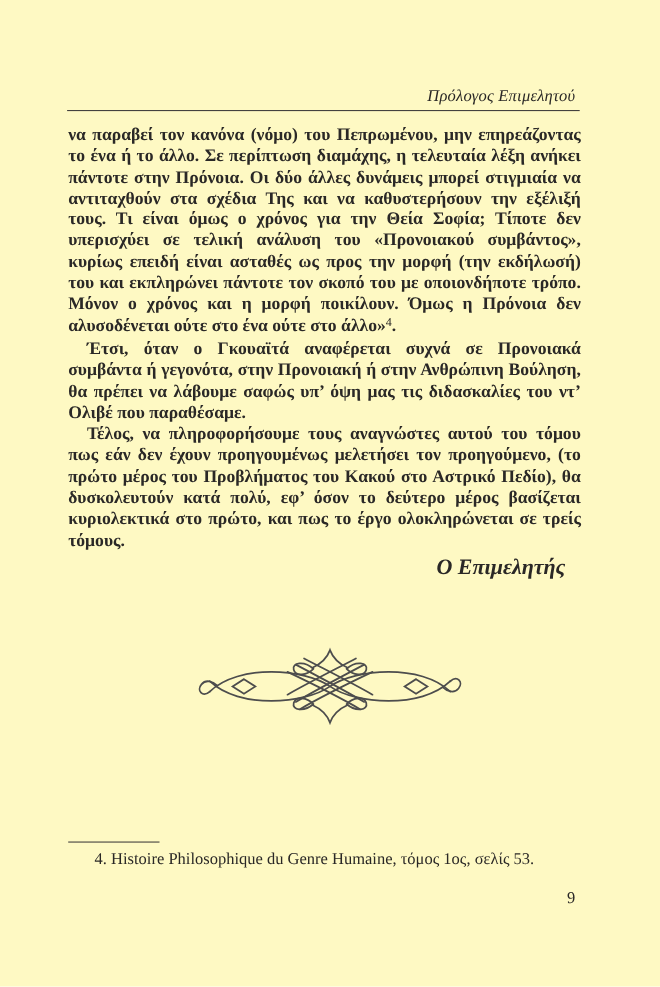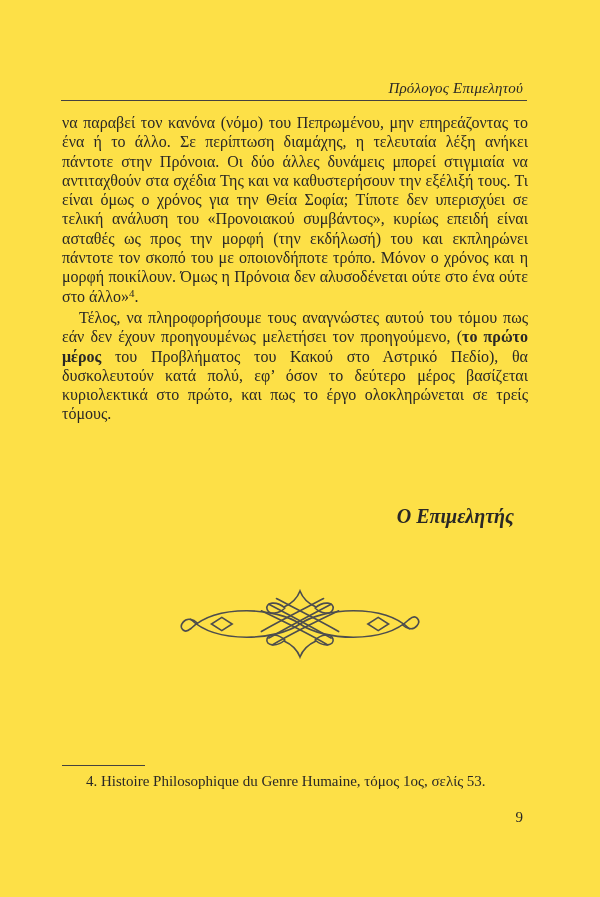--- a/index.html
+++ b/index.html
@@ -39,21 +39,21 @@
     top: 113px;
     left: 62px;
     width: 466px;
     font-size: 16px;
     line-height: 19.3px;
     text-align: justify;
     text-justify: inter-word;
   }
   .para { margin: 0; }
   .para.indent { text-indent: 17px; }
-  .seg-normal { font-weight: normal; }
+  .seg-normal { font-weight: bold; }
   .seg-bold { font-weight: bold; }
   .seg-superscript {
     font-size: 11px;
     position: relative;
     top: -5px;
   }
   .signature {
     position: absolute;
     top: 505px;
     right: 86px;
@@ -88,28 +88,29 @@
   .page-number {
     position: absolute;
     top: 809px;
     right: 77px;
     font-size: 15px;
   }
 </style>
 </head>
 <body>
 
-<div class="page" style="background: #fde047; color: rgb(42, 40, 38);">
+<div class="page" style="background: #fef9c3; color: rgb(42, 40, 38);">
 
   <div class="running-header">Πρόλογος Επιμελητού</div>
 
   <div class="head-rule" style="border-top-color: rgb(68, 66, 63);"></div>
 
   <div class="body-text">
       <div class="para"><span class="seg-normal">να παραβεί τον κανόνα (νόμο) του Πεπρωμένου, μην επηρεάζοντας το ένα ή το άλλο. Σε περίπτωση διαμάχης, η τελευταία λέξη ανήκει πάντοτε στην Πρόνοια. Οι δύο άλλες δυνάμεις μπορεί στιγμιαία να αντιταχθούν στα σχέδια Της και να καθυστερήσουν την εξέλιξή τους. Τι είναι όμως ο χρόνος για την Θεία Σοφία; Τίποτε δεν υπερισχύει σε τελική ανάλυση του «Προνοιακού συμβάντος», κυρίως επειδή είναι ασταθές ως προς την μορφή (την εκδήλωσή) του και εκπληρώνει πάντοτε τον σκοπό του με οποιονδήποτε τρόπο. Μόνον ο χρόνος και η μορφή ποικίλουν. Όμως η Πρόνοια δεν αλυσοδένεται ούτε στο ένα ούτε στο άλλο»</span><span class="seg-superscript">4</span><span class="seg-normal">.</span></div>
+      <div class="para indent"><span class="seg-normal">Έτσι, όταν ο Γκουαϊτά αναφέρεται συχνά σε Προνοιακά συμβάντα ή γεγονότα, στην Προνοιακή ή στην Ανθρώπινη Βούληση, θα πρέπει να λάβουμε σαφώς υπ’ όψη μας τις διδασκαλίες του ντ’ Ολιβέ που παραθέσαμε.</span></div>
       <div class="para indent"><span class="seg-normal">Τέλος, να πληροφορήσουμε τους αναγνώστες αυτού του τόμου πως εάν δεν έχουν προηγουμένως μελετήσει τον προηγούμενο, (</span><span class="seg-bold">το πρώτο μέρος</span><span class="seg-normal"> του Προβλήματος του Κακού στο Αστρικό Πεδίο), θα δυσκολευτούν κατά πολύ, εφ’ όσον το δεύτερο μέρος βασίζεται κυριολεκτικά στο πρώτο, και πως το έργο ολοκληρώνεται σε τρείς τόμους.</span></div>
     </div>
 
   <div class="signature">Ο Επιμελητής</div>
 
   <svg class="ornament" width="245" height="72" viewBox="0 0 260 76" fill="none">
     <g stroke="#4d4d4d" stroke-width="1.7" fill="none" stroke-linecap="round">
 
       <path d="M14,43 C42,16 106,21 130,38 C154,55 218,60 246,33"></path>
       <path d="M14,33 C42,60 106,55 130,38 C154,21 218,16 246,43"></path>

